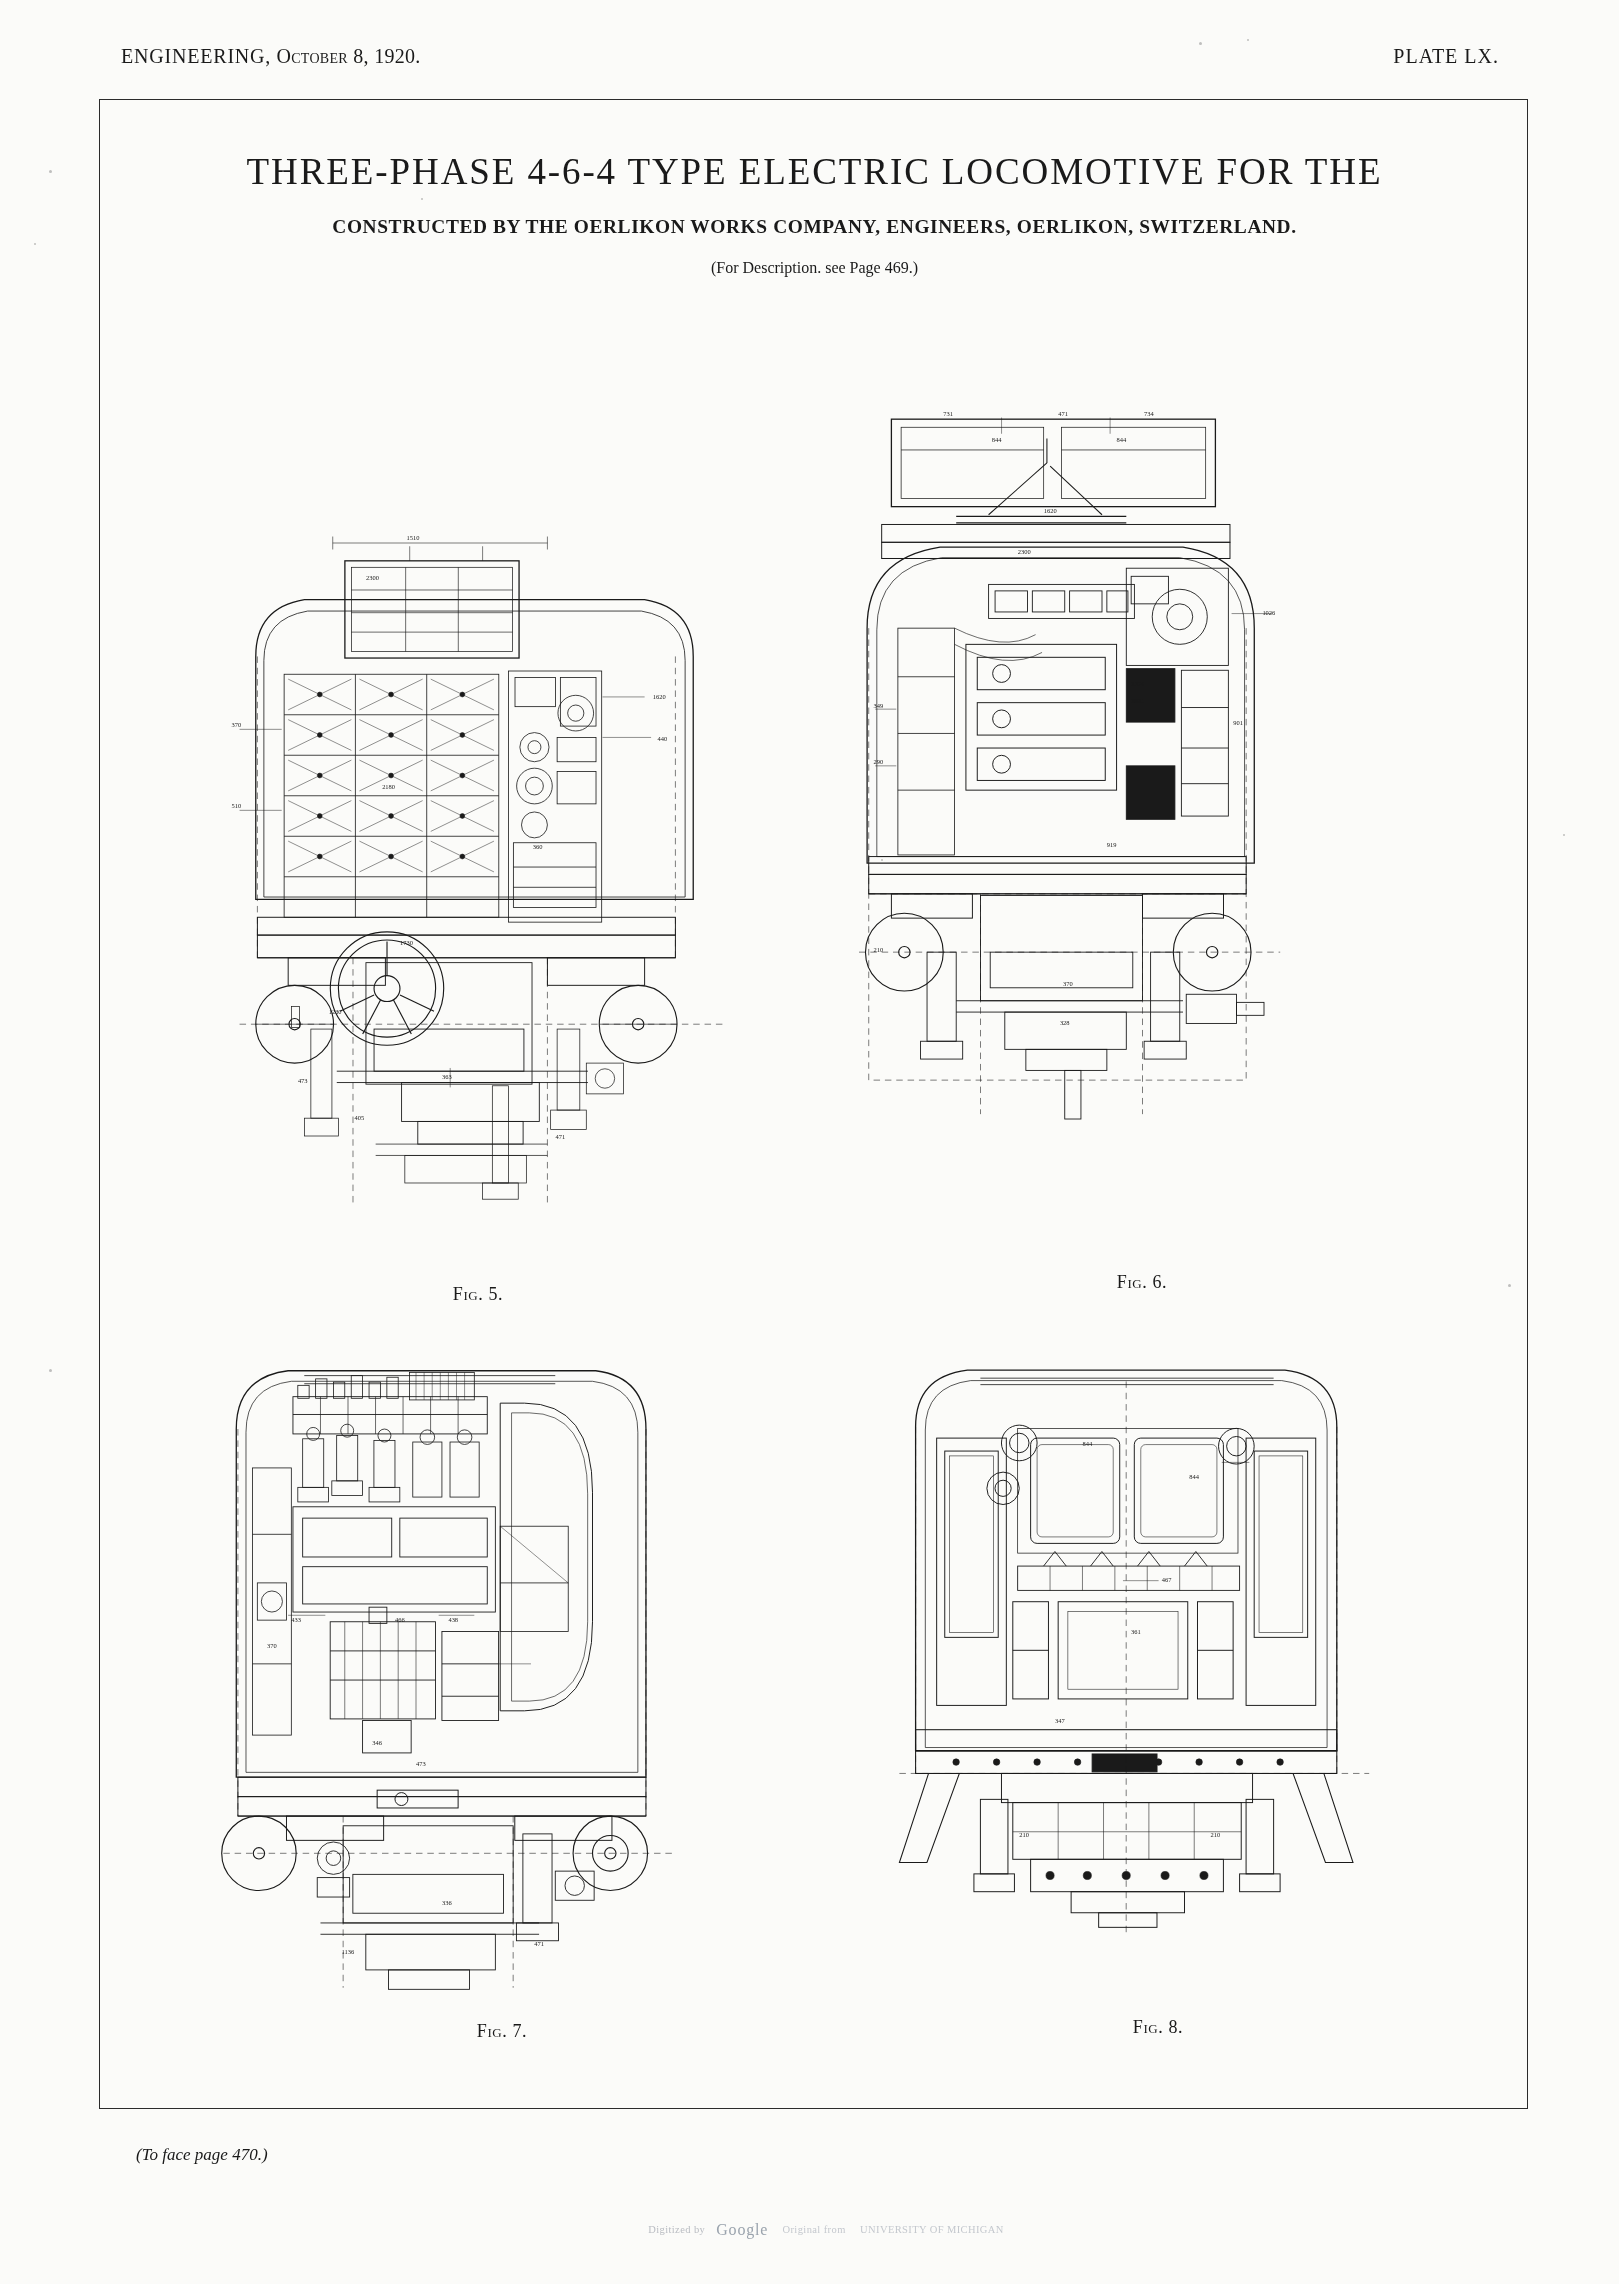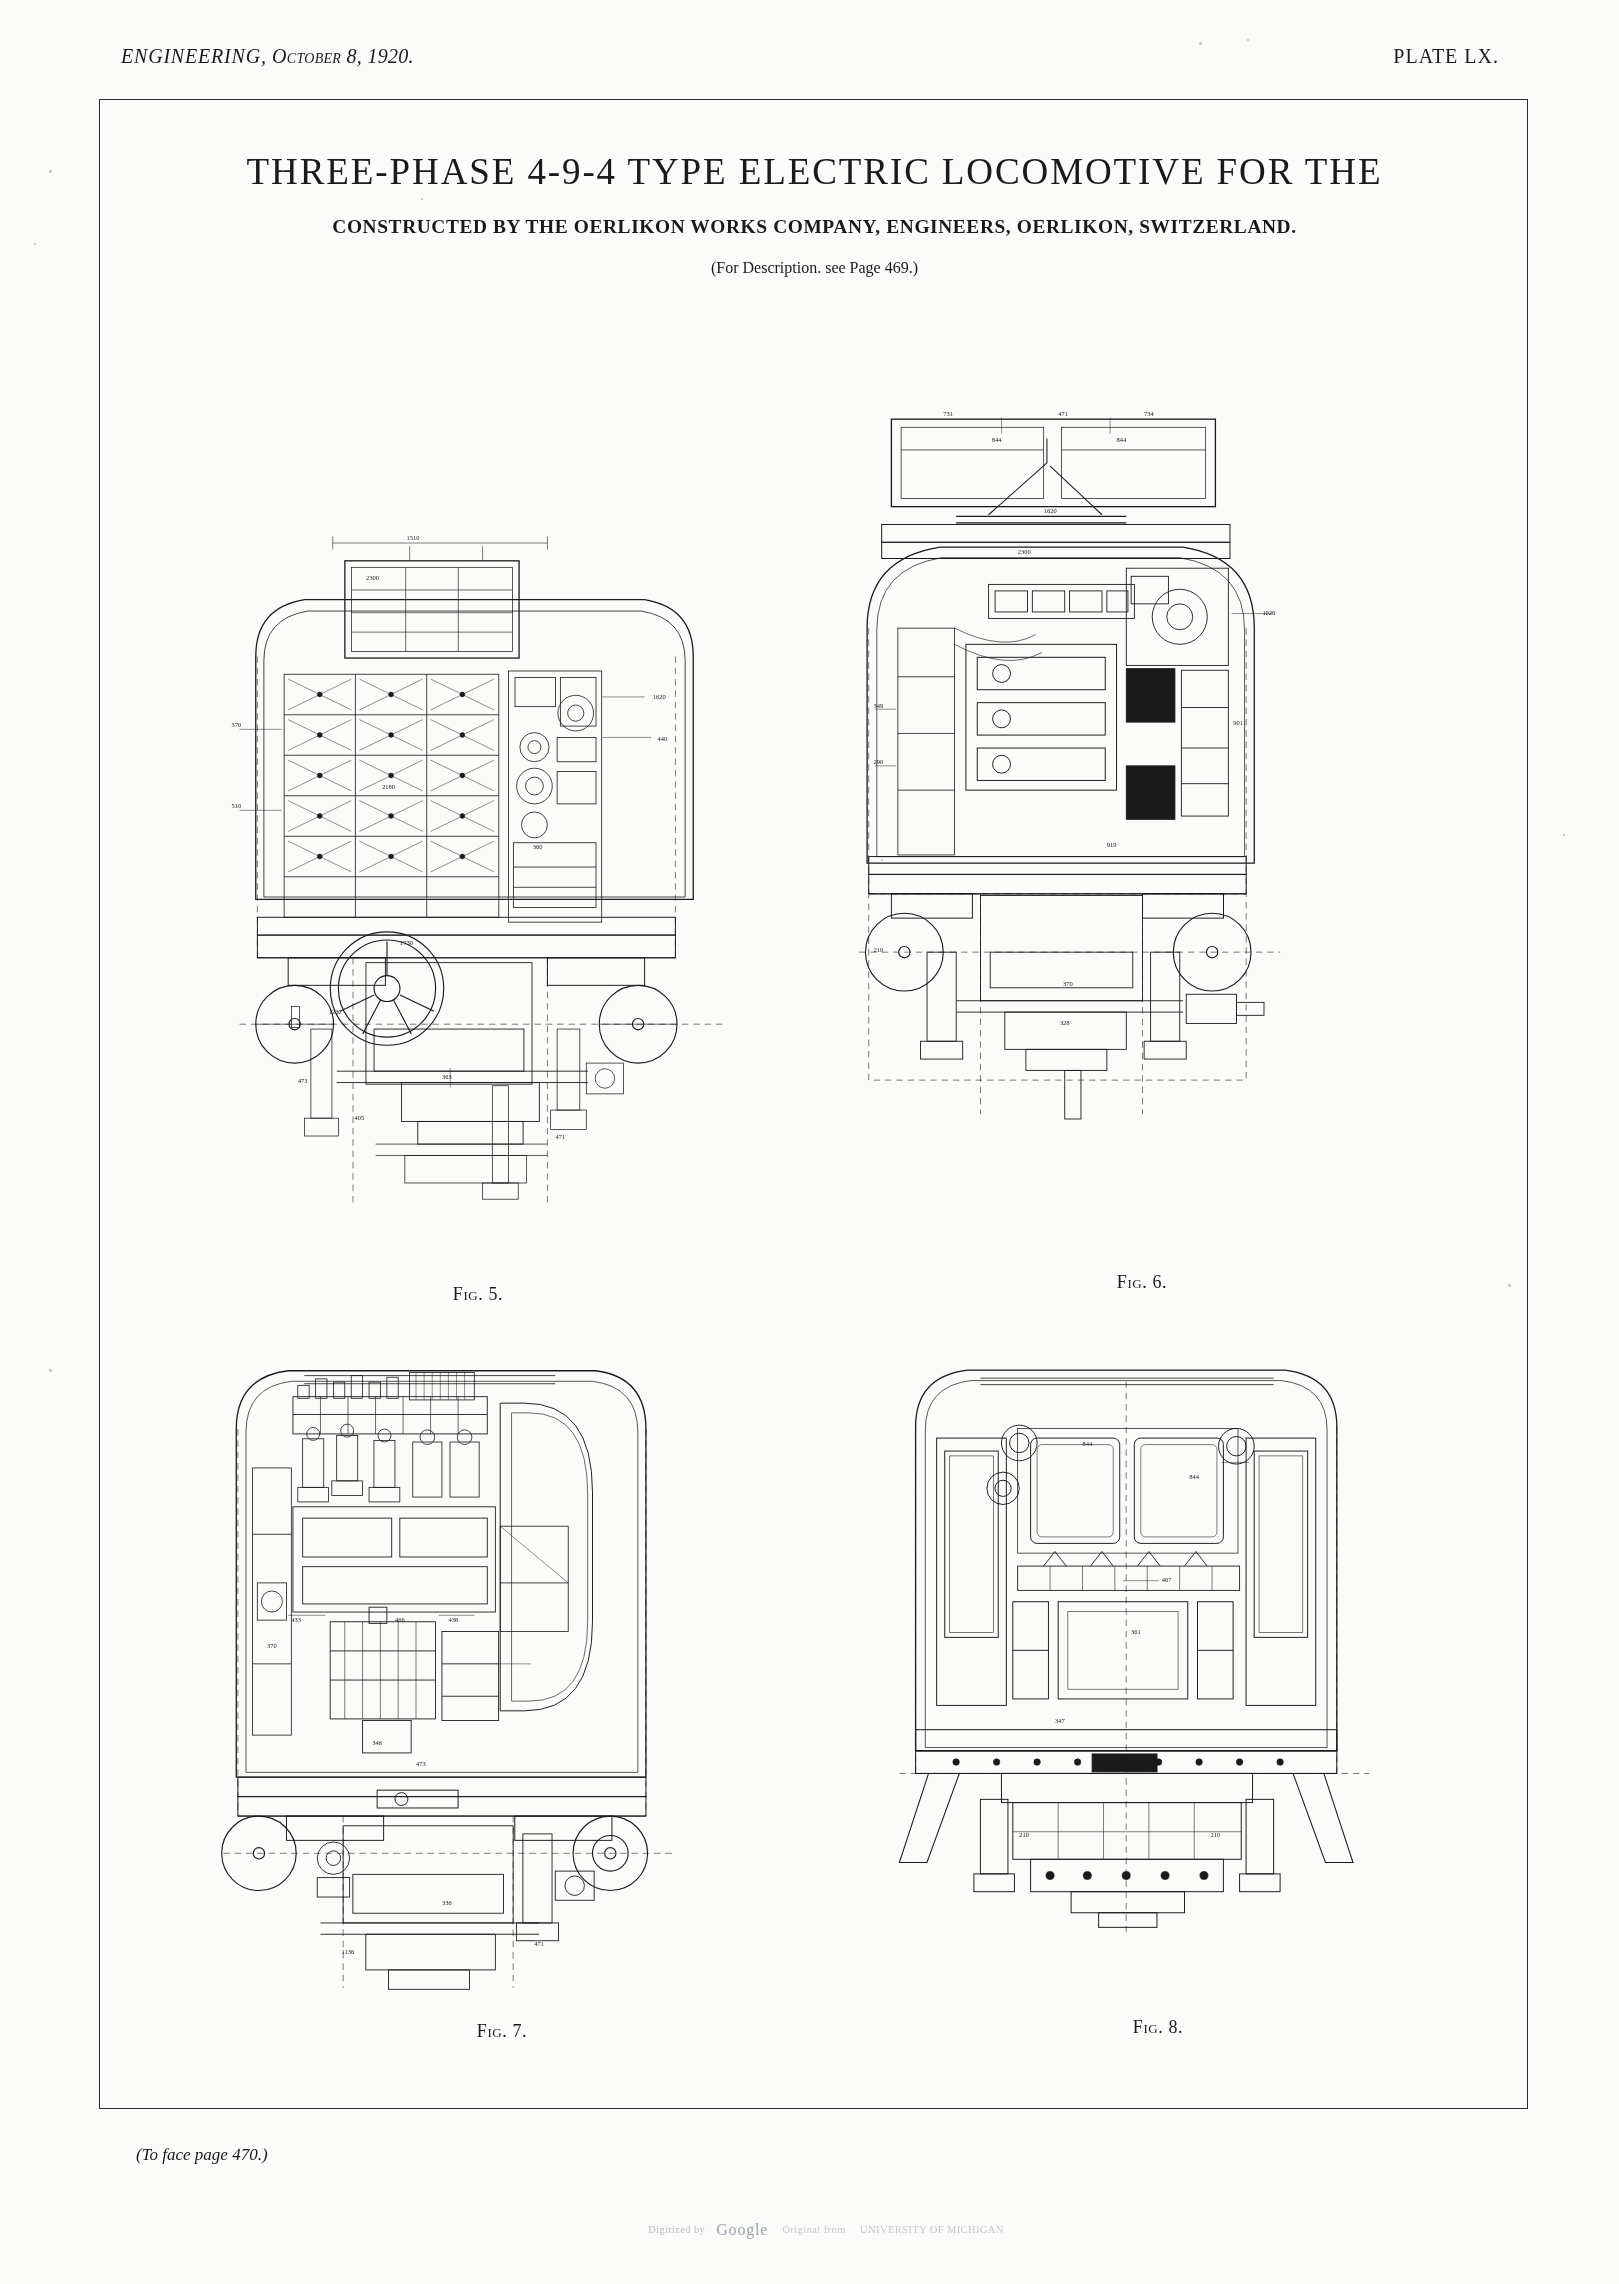--- a/index.html
+++ b/index.html
@@ -38,21 +38,20 @@
   }
   .running-head .right {
     position: absolute;
     right: 0;
     top: 0;
     white-space: nowrap;
     letter-spacing: 1px;
   }
   .smallcaps {
     font-variant: small-caps;
-    font-style: italic;
   }
   
   .plate-frame {
     position: absolute;
     left: 99px;
     top: 99px;
     width: 1429px;
     height: 2010px;
     border: 1.6px solid #2b2b2b;
     box-sizing: border-box;
@@ -143,21 +142,21 @@
     <span class="left">
       <span class="smallcaps" style="font-variant:small-caps;letter-spacing:0.8px">ENGINEERING,</span>
       <span class="smallcaps">October 8, 1920.</span>
     </span>
     <span class="right">PLATE LX.</span>
   </div>
 
   <div class="plate-frame"></div>
 
   <div class="title-block">
-    <div class="title-line1">THREE-PHASE 4-9-4 TYPE ELECTRIC LOCOMOTIVE FOR THE</div>
+    <div class="title-line1">THREE-PHASE 4-6-4 TYPE ELECTRIC LOCOMOTIVE FOR THE</div>
     <div class="subtitle">CONSTRUCTED BY THE OERLIKON WORKS COMPANY, ENGINEERS, OERLIKON, SWITZERLAND.</div>
     <div class="description-note">(For Description. see Page 469.)</div>
   </div>
 
   <div class="fig" style="left:207px; top:462px; width:535px; height:802px;">
     <svg width="535" height="802" viewBox="0 0 660 990">
       <g stroke="#1a1a1a" fill="none" stroke-width="1.6">
 
         <path d="M60 240 q0 -60 60 -70 h420 q60 10 60 70 v300 h-540 z"></path>
         <path d="M70 245 q0 -52 54 -61 h412 q54 9 54 61 v292 h-520 z" stroke-width="1"></path>

